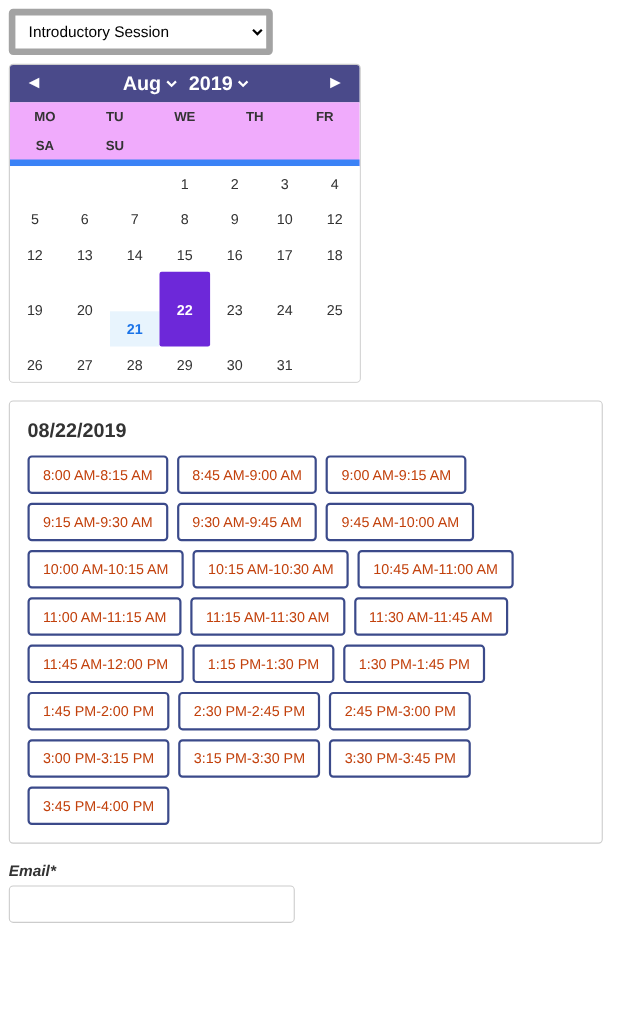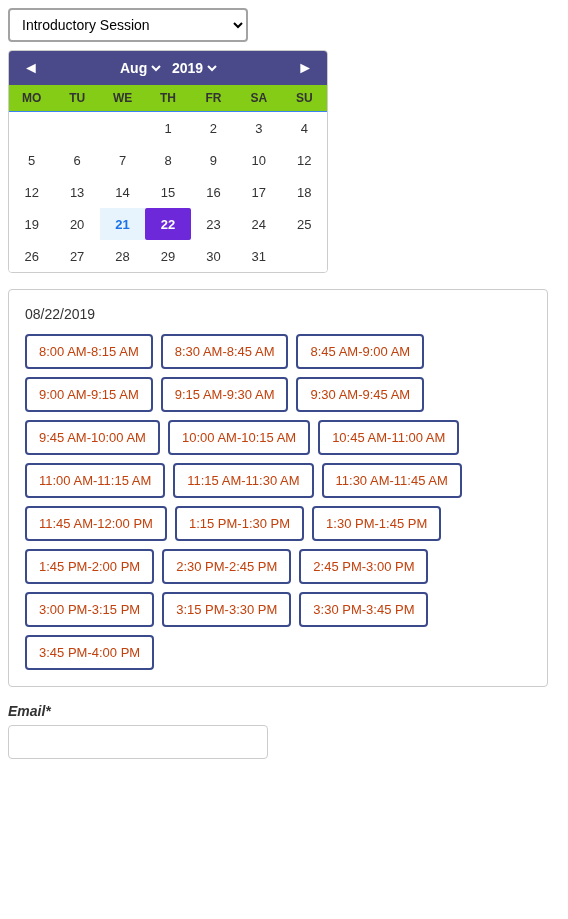--- a/index.html
+++ b/index.html
@@ -12,21 +12,21 @@
     }
 
     
     .session-select-wrapper {
       margin-bottom: 8px;
     }
     select.session-select {
       width: 240px;
       padding: 6px 8px;
       font-size: 14px;
-      border: 2px solid #a3a3a3;
+      border: 6px solid #a3a3a3;
       border-radius: 4px;
       background: #fff;
       appearance: auto;
     }
 
     
     .calendar-container {
       width: 320px;
       border: 1px solid #ccc;
       border-radius: 4px;
@@ -54,36 +54,36 @@
     }
     .cal-month-year {
       display: flex;
       align-items: center;
       gap: 4px;
     }
     .cal-month-year select {
       background: transparent;
       border: none;
       color: #fff;
-      font-size: 14px;
+      font-size: 18px;
       font-weight: bold;
       cursor: pointer;
       appearance: auto;
     }
     .cal-month-year select option {
       color: #000;
       background: #fff;
     }
 
     
     .cal-days-header {
       display: grid;
-      grid-template-columns: repeat(7, 1fr);
-      background: #84cc16;
-      border-bottom: 1px solid #3b82f6;
+      grid-template-columns: repeat(5, 1fr);
+      background: #f0abfc;
+      border-bottom: 6px solid #3b82f6;
     }
     .cal-day-name {
       text-align: center;
       font-size: 12px;
       font-weight: bold;
       color: #333;
       padding: 6px 2px;
     }
 
     
@@ -103,42 +103,43 @@
       align-items: center;
       justify-content: center;
     }
     .cal-cell.empty {
       cursor: default;
     }
     .cal-cell.today {
       background: #e8f4fd;
       color: #1a73e8;
       font-weight: bold;
+      margin-top: 36px;
     }
     .cal-cell.selected {
       background: #6d28d9;
       color: #fff;
       border-radius: 2px;
       font-weight: bold;
     }
 
     
     .timeslots-container {
       width: 540px;
       border: 1px solid #ccc;
       border-radius: 4px;
       padding: 16px;
       margin-bottom: 16px;
       background: #fff;
     }
     .timeslots-date {
-      font-size: 14px;
+      font-size: 18px;
       color: #333;
       margin-bottom: 12px;
-      font-weight: normal;
+      font-weight: bold;
     }
     .timeslots-grid {
       display: flex;
       flex-wrap: wrap;
       gap: 8px;
     }
     .timeslot-btn {
       border: 2px solid #3b4a8a;
       background: #fff;
       color: #c2410c;
@@ -231,27 +232,27 @@
       <div class="cal-cell">30</div>
       <div class="cal-cell">31</div>
       <div class="cal-cell empty"></div>
     </div>
 </div>
 
 <div class="timeslots-container">
   <div class="timeslots-date">08/22/2019</div>
   <div class="timeslots-grid">
       <button class="timeslot-btn">8:00 AM-8:15 AM</button>
-      <button class="timeslot-btn">8:30 AM-8:45 AM</button>
       <button class="timeslot-btn">8:45 AM-9:00 AM</button>
       <button class="timeslot-btn">9:00 AM-9:15 AM</button>
       <button class="timeslot-btn">9:15 AM-9:30 AM</button>
       <button class="timeslot-btn">9:30 AM-9:45 AM</button>
       <button class="timeslot-btn">9:45 AM-10:00 AM</button>
       <button class="timeslot-btn">10:00 AM-10:15 AM</button>
+      <button class="timeslot-btn">10:15 AM-10:30 AM</button>
       <button class="timeslot-btn">10:45 AM-11:00 AM</button>
       <button class="timeslot-btn">11:00 AM-11:15 AM</button>
       <button class="timeslot-btn">11:15 AM-11:30 AM</button>
       <button class="timeslot-btn">11:30 AM-11:45 AM</button>
       <button class="timeslot-btn">11:45 AM-12:00 PM</button>
       <button class="timeslot-btn">1:15 PM-1:30 PM</button>
       <button class="timeslot-btn">1:30 PM-1:45 PM</button>
       <button class="timeslot-btn">1:45 PM-2:00 PM</button>
       <button class="timeslot-btn">2:30 PM-2:45 PM</button>
       <button class="timeslot-btn">2:45 PM-3:00 PM</button>

